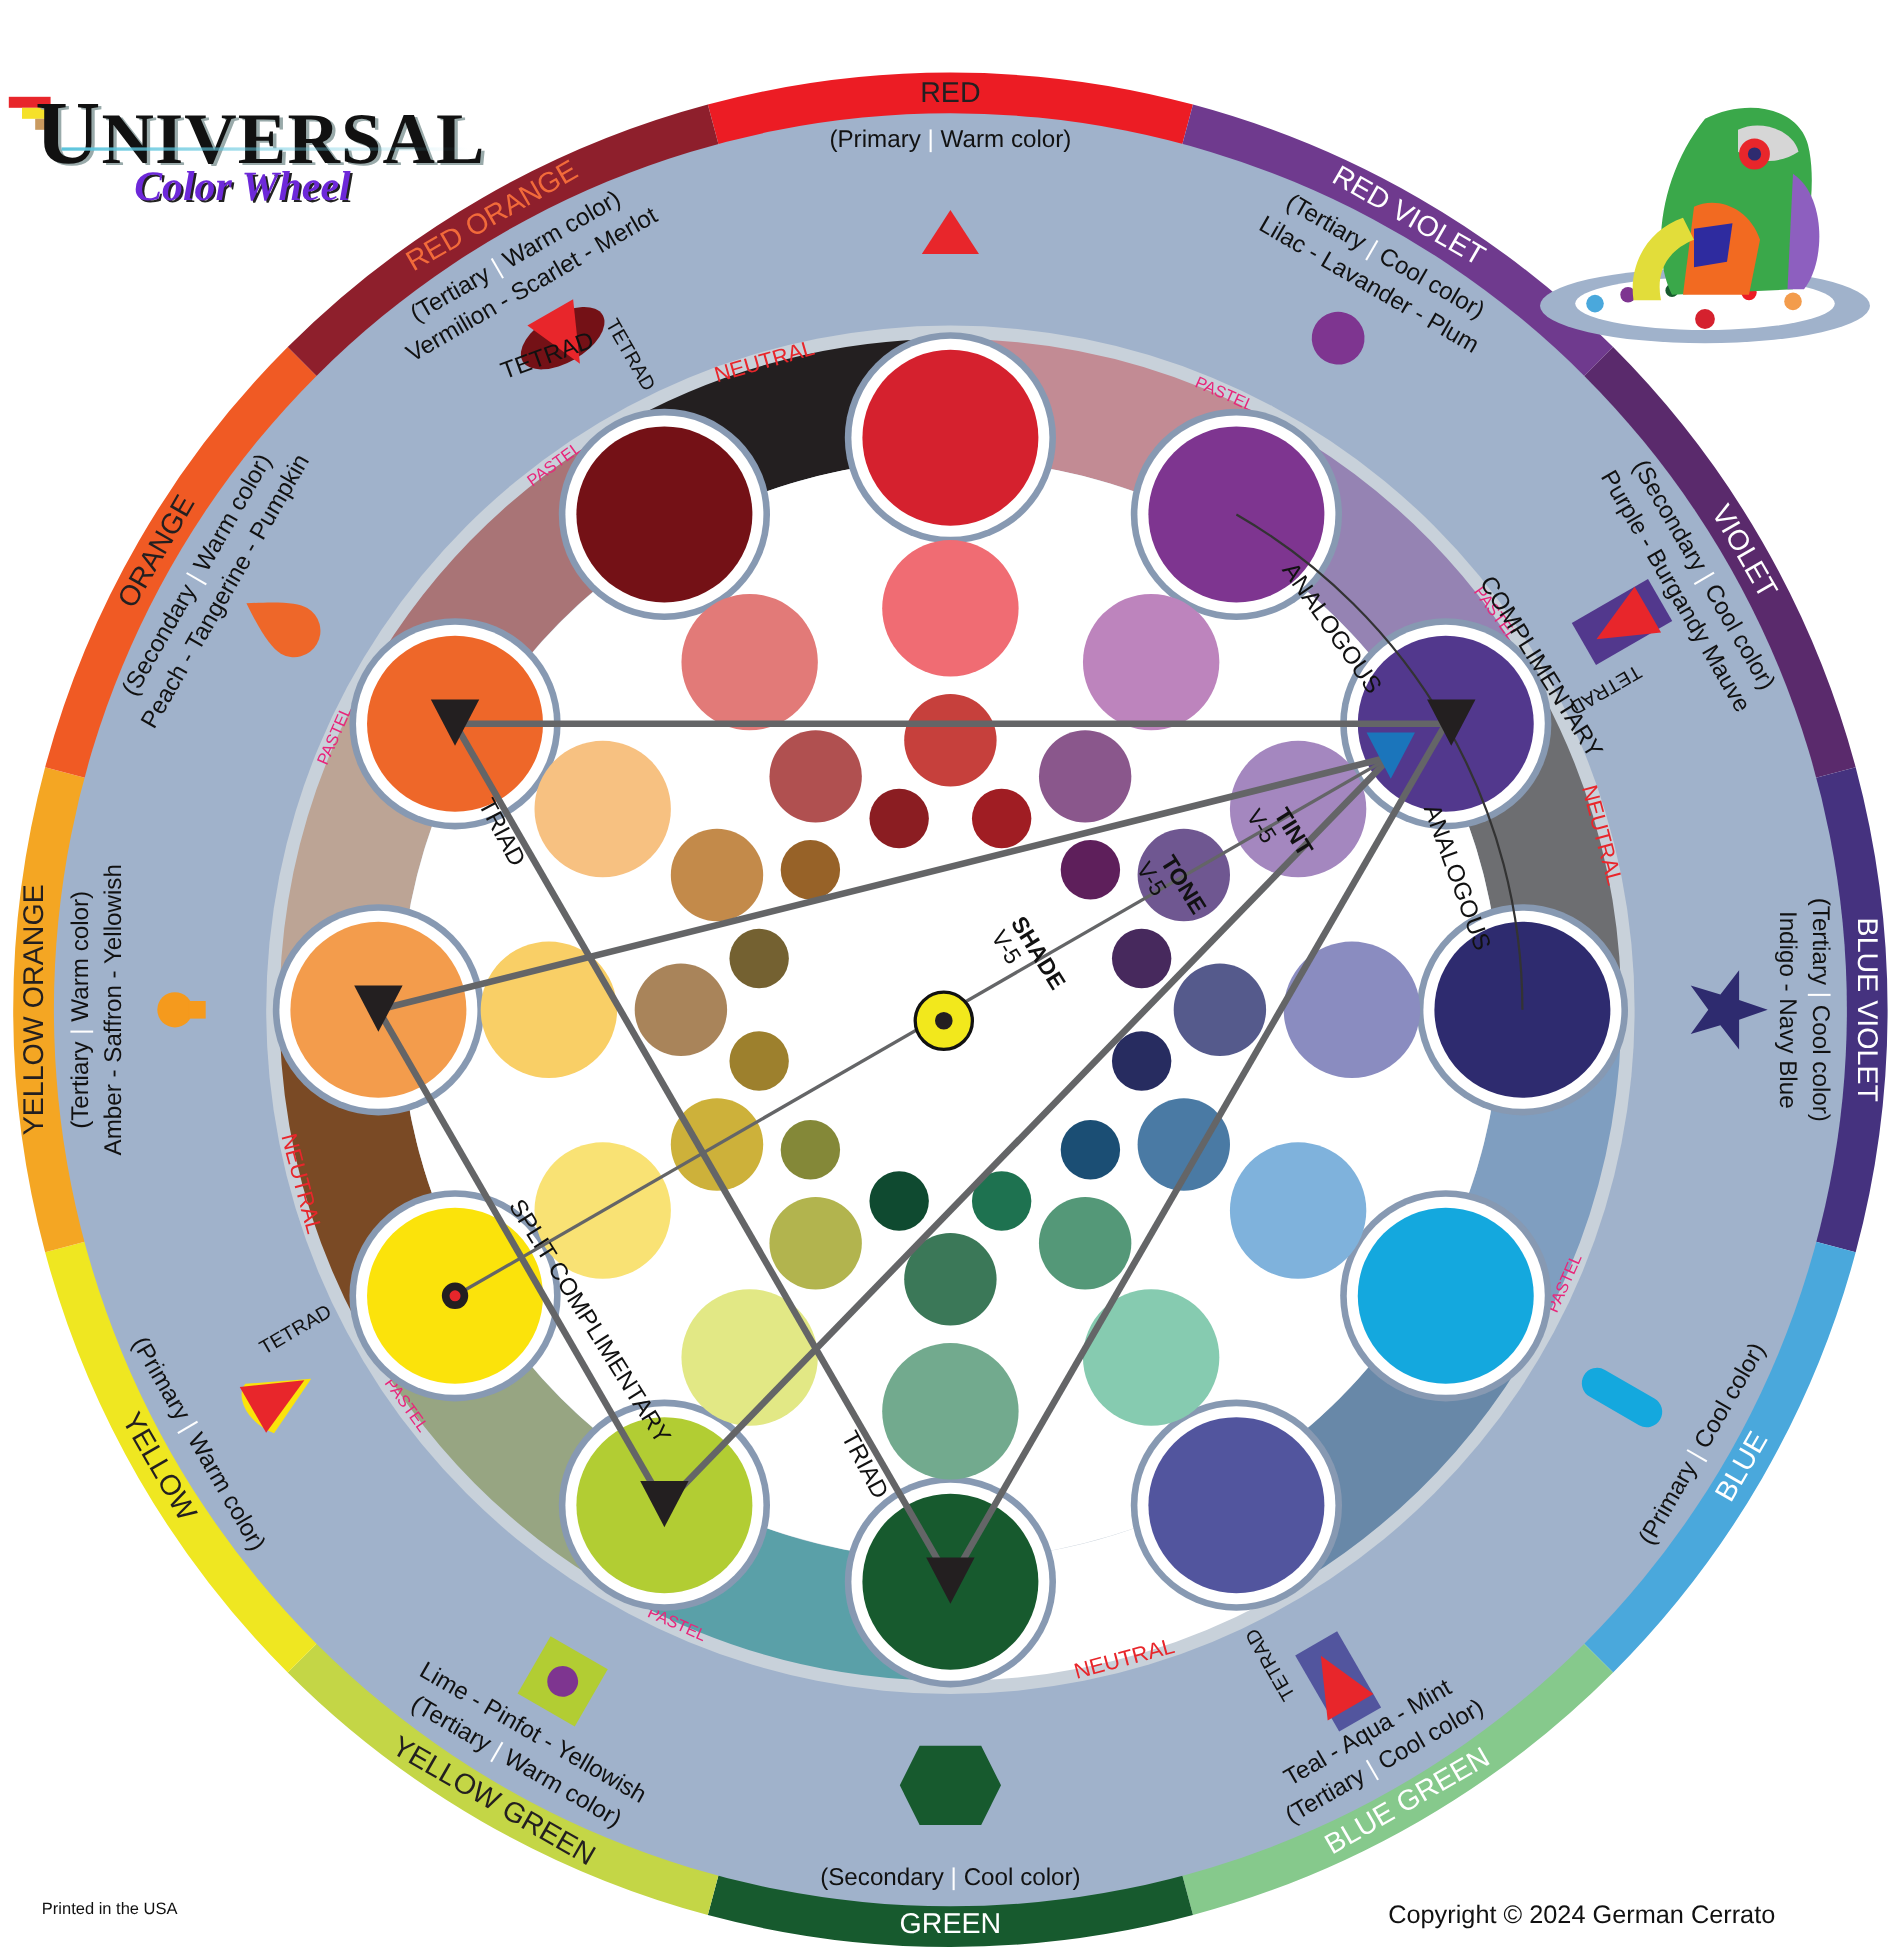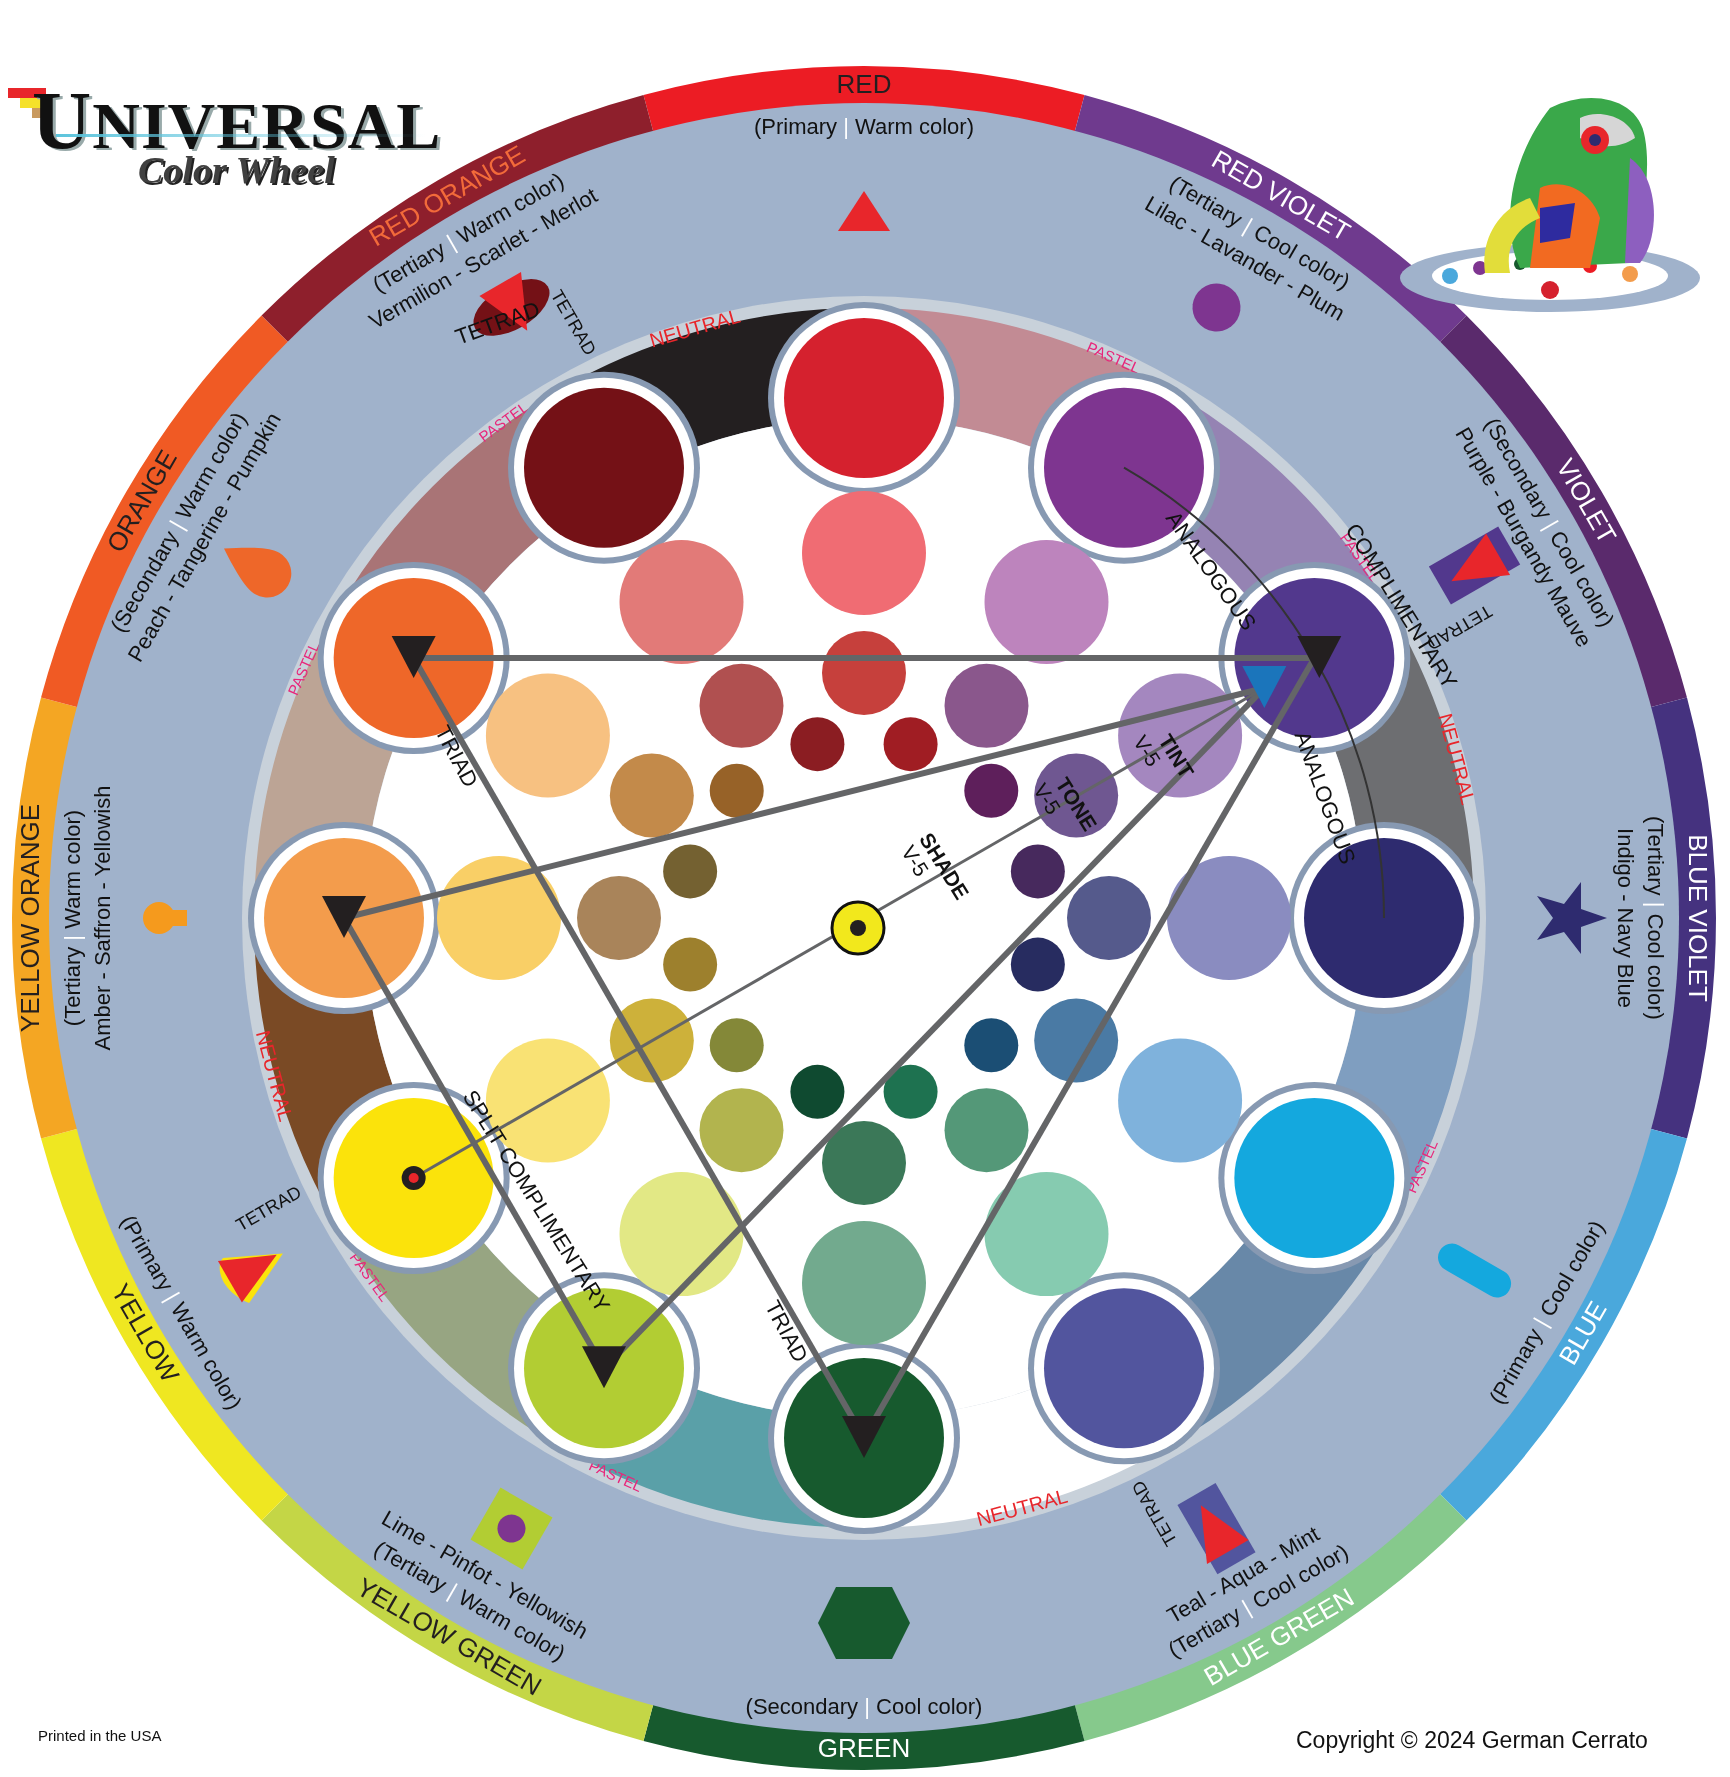--- a/index.html
+++ b/index.html
@@ -6,23 +6,23 @@
   body { width: 1730px; height: 1777px; position: relative; overflow: hidden; font-family: "Liberation Sans", sans-serif; }
   #wheel { position: absolute; left: 0; top: 0; width: 1730px; height: 1777px; }
   .logo { position: absolute; left: 8px; top: 82px; width: 420px; height: 110px; }
   .logo .stripe { position: absolute; left: 0; height: 10px; }
   .logo .s1 { top: 6px; width: 38px; background: #e8262b; }
   .logo .s2 { top: 16px; left: 12px; width: 28px; background: #f5e12a; }
   .logo .s3 { top: 26px; left: 24px; width: 20px; background: #c99a5f; }
   .logo .title { position: absolute; left: 24px; top: -8px; font-family: "Liberation Serif", serif; font-weight: bold; font-size: 66px; letter-spacing: 1px; color: #111; text-shadow: 3px 2px 0 #9aa; text-align: center; }
   .logo .title .cap { font-size: 82px; }
   .logo .swoosh { position: absolute; left: 48px; top: 52px; width: 370px; height: 3px; background: linear-gradient(90deg, #5cc4dc, rgba(92,196,220,0)); }
-  .logo .subtitle { position: absolute; left: 130px; top: 66px; font-family: "Liberation Serif", serif; font-style: italic; font-weight: bold; font-size: 38px; color: #404040; text-shadow: 2px 2px 0 #222; }
+  .logo .subtitle { position: absolute; left: 114px; top: 66px; font-family: "Liberation Serif", serif; font-style: italic; font-weight: bold; font-size: 38px; color: #6d28d9; text-shadow: 2px 2px 0 #222; }
   .footer-left { position: absolute; left: 38px; top: 1727px; font-size: 15px; color: #111; }
-  .footer-right { position: absolute; left: 1296px; top: 1727px; font-size: 23px; color: #111; text-align: center; }
+  .footer-right { position: absolute; left: 1262px; top: 1727px; font-size: 23px; color: #111; text-align: center; }
   .mascot { position: absolute; left: 1390px; top: 78px; width: 320px; height: 260px; }
 </style>
 </head>
 <body>
 
 <svg id="wheel" viewBox="0 0 1730 1777" xmlns="http://www.w3.org/2000/svg">
   <defs>
     <radialGradient id="g-bg">
         <stop offset="0" stop-color="#a0b2cb"></stop>
         <stop offset="1" stop-color="#a0b2cb"></stop>

